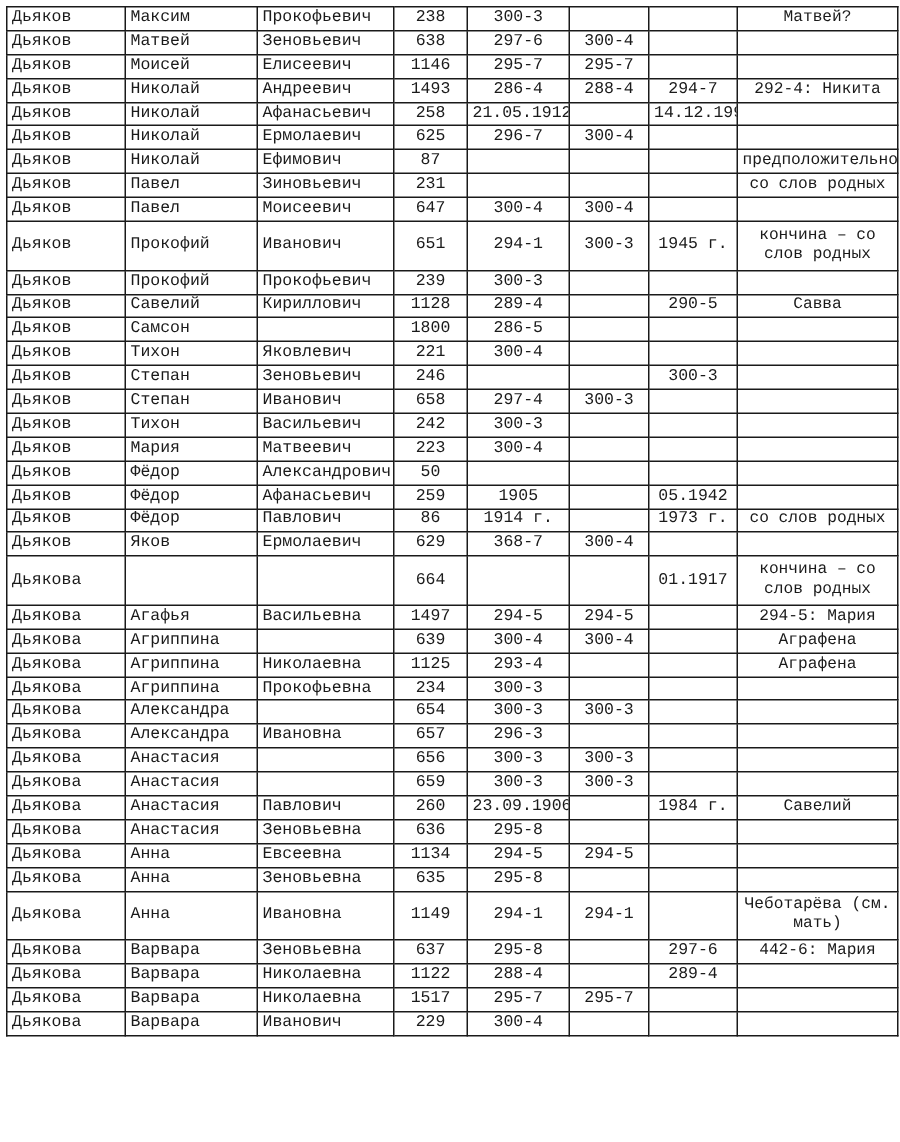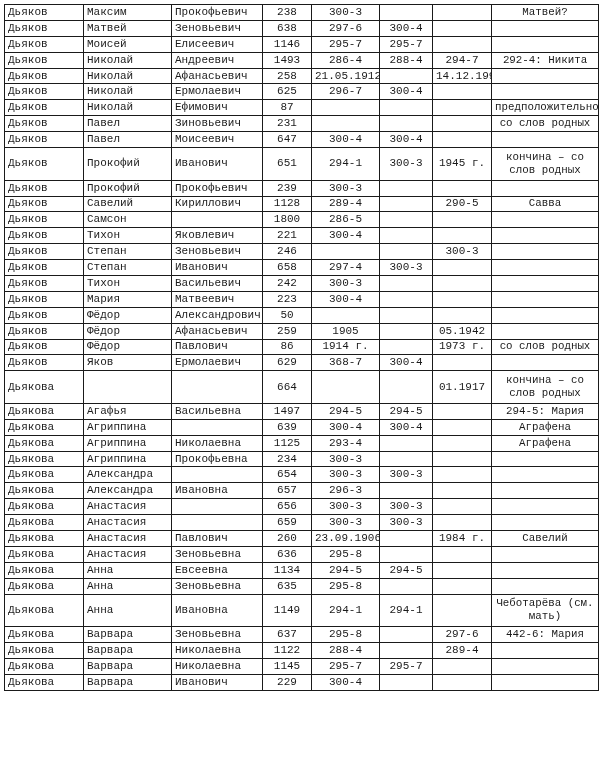--- a/index.html
+++ b/index.html
@@ -415,21 +415,21 @@
     <td class="c-num">1122</td>
     <td class="c-a">288-4</td>
     <td class="c-b"></td>
     <td class="c-c">289-4</td>
     <td class="c-note"></td>
   </tr>
       <tr>
     <td class="c-last">Дьякова</td>
     <td class="c-first">Варвара</td>
     <td class="c-patr">Николаевна</td>
-    <td class="c-num">1145</td>
+    <td class="c-num">1517</td>
     <td class="c-a">295-7</td>
     <td class="c-b">295-7</td>
     <td class="c-c"></td>
     <td class="c-note"></td>
   </tr>
       <tr>
     <td class="c-last">Дьякова</td>
     <td class="c-first">Варвара</td>
     <td class="c-patr">Иванович</td>
     <td class="c-num">229</td>

